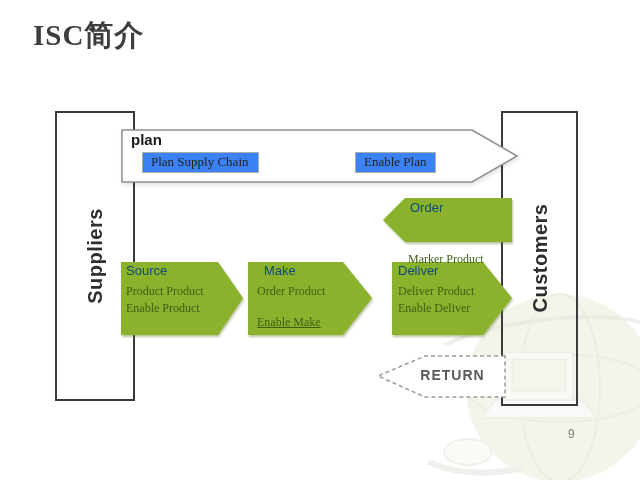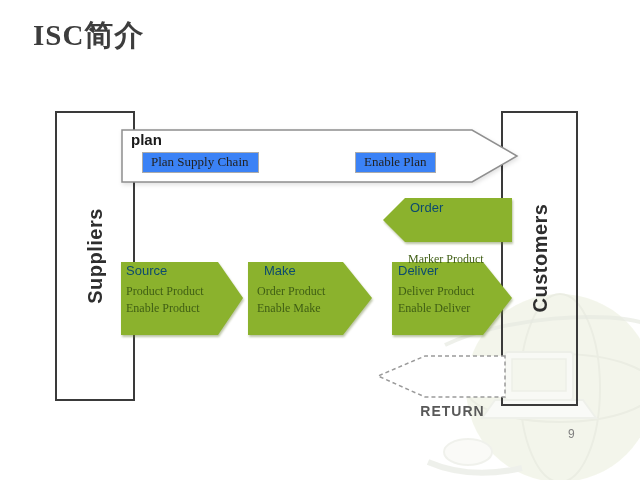--- a/index.html
+++ b/index.html
@@ -42,29 +42,29 @@
 
   .order-title{left:410px;top:200px;}
   .order-line1{left:408px;top:220px;margin-top:32px;}
 
   .source-title{left:126px;top:263px;}
   .source-line1{left:126px;top:284px;}
   .source-line2{left:126px;top:301px;}
 
   .make-title{left:257px;top:263px;padding-left:7px;}
   .make-line1{left:257px;top:284px;}
-  .make-line2{left:257px;top:301px;}
+  .make-line2{left:257px;top:315px;text-decoration:underline;}
 
   .deliver-title{left:398px;top:263px;}
   .deliver-line1{left:398px;top:284px;}
   .deliver-line2{left:398px;top:301px;}
 
   .return-label{
     left:405px;top:367px;width:95px;text-align:center;
-    font-size:14px;font-weight:bold;color:#595959;letter-spacing:1px;margin-top:36px;
+    font-size:14px;font-weight:bold;color:#595959;letter-spacing:1px;
   }
 
   .page-number{left:568px;top:427px;font-size:12px;color:#808080;}
 
   .green-arrow{filter:drop-shadow(1px 2px 1px rgba(105,125,55,0.45));}
   .white-banner{filter:drop-shadow(1px 2px 2px rgba(0,0,0,0.12));}
 </style>
 </head>
 <body>
 

